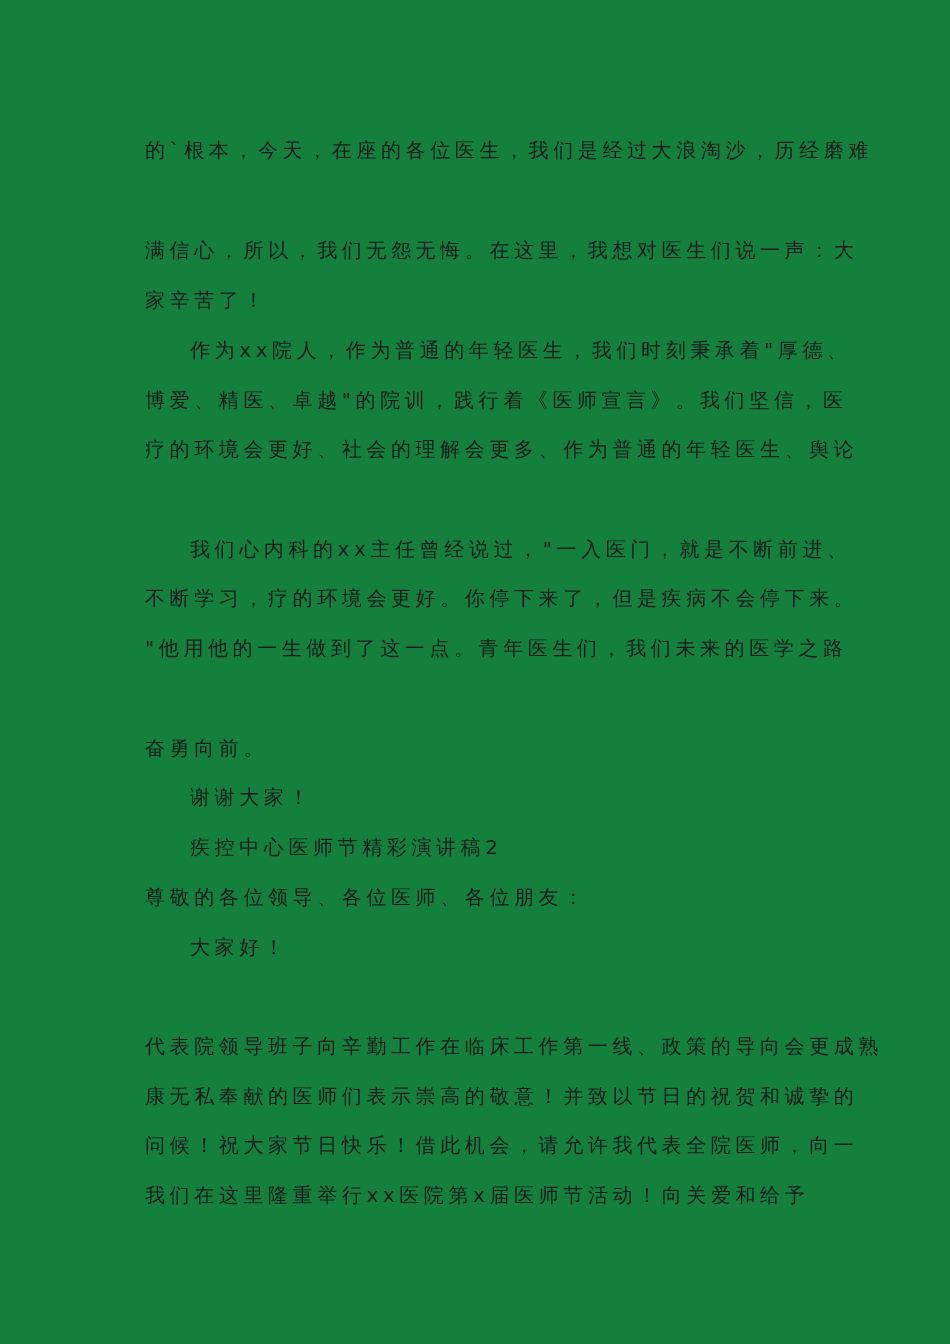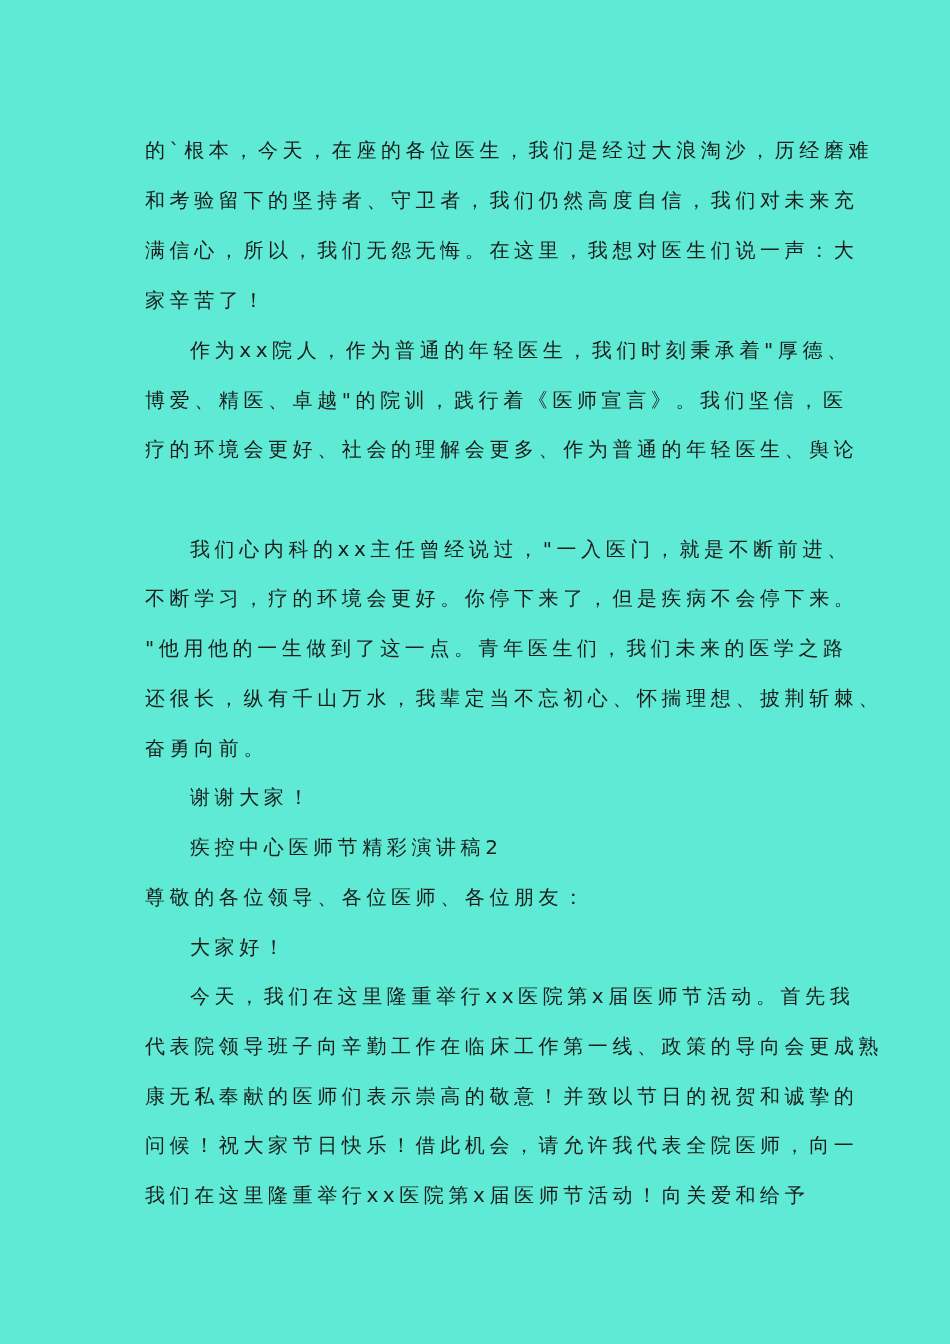--- a/index.html
+++ b/index.html
@@ -14,53 +14,50 @@
       overflow: hidden;
       font-family: "DejaVu Sans", "Liberation Sans", sans-serif;
       color: #1a1a1a;
     }
     .page {
       position: absolute;
       left: 0;
       top: 0;
       width: 950px;
       height: 1344px;
-      background: #5eead4;
+      background: #15803d;
     }
     .line {
       position: absolute;
       left: 145px;
       height: 30px;
       line-height: 30px;
       font-size: 20px;
       letter-spacing: 4.6px;
       white-space: nowrap;
       color: #1c1c1c;
     }
     .indent { left: 190px; }
     .flush { left: 145px; }
   </style>
 </head>
 <body>
 
 <div class="page">
   <div class="line flush" style="top:135px">的`根本，今天，在座的各位医生，我们是经过大浪淘沙，历经磨难</div>
-  <div class="line flush" style="top:185px">和考验留下的坚持者、守卫者，我们仍然高度自信，我们对未来充</div>
   <div class="line flush" style="top:235px">满信心，所以，我们无怨无悔。在这里，我想对医生们说一声：大</div>
   <div class="line flush" style="top:285px">家辛苦了！</div>
   <div class="line indent" style="top:335px">作为xx院人，作为普通的年轻医生，我们时刻秉承着"厚德、</div>
   <div class="line flush" style="top:385px">博爱、精医、卓越"的院训，践行着《医师宣言》。我们坚信，医</div>
   <div class="line flush" style="top:434px">疗的环境会更好、社会的理解会更多、作为普通的年轻医生、舆论</div>
   <div class="line indent" style="top:534px">我们心内科的xx主任曾经说过，"一入医门，就是不断前进、</div>
   <div class="line flush" style="top:583px">不断学习，疗的环境会更好。你停下来了，但是疾病不会停下来。</div>
   <div class="line flush" style="top:633px">"他用他的一生做到了这一点。青年医生们，我们未来的医学之路</div>
-  <div class="line flush" style="top:683px">还很长，纵有千山万水，我辈定当不忘初心、怀揣理想、披荆斩棘、</div>
   <div class="line flush" style="top:733px">奋勇向前。</div>
   <div class="line indent" style="top:782px">谢谢大家！</div>
   <div class="line indent" style="top:832px">疾控中心医师节精彩演讲稿2</div>
   <div class="line flush" style="top:882px">尊敬的各位领导、各位医师、各位朋友：</div>
   <div class="line indent" style="top:932px">大家好！</div>
-  <div class="line indent" style="top:981px">今天，我们在这里隆重举行xx医院第x届医师节活动。首先我</div>
   <div class="line flush" style="top:1031px">代表院领导班子向辛勤工作在临床工作第一线、政策的导向会更成熟</div>
   <div class="line flush" style="top:1130px">问候！祝大家节日快乐！借此机会，请允许我代表全院医师，向一</div>
   <div class="line flush" style="top:1081px">康无私奉献的医师们表示崇高的敬意！并致以节日的祝贺和诚挚的</div>
   <div class="line flush" style="top:1180px">我们在这里隆重举行xx医院第x届医师节活动！向关爱和给予</div>
 </div>
 
 </body></html>

